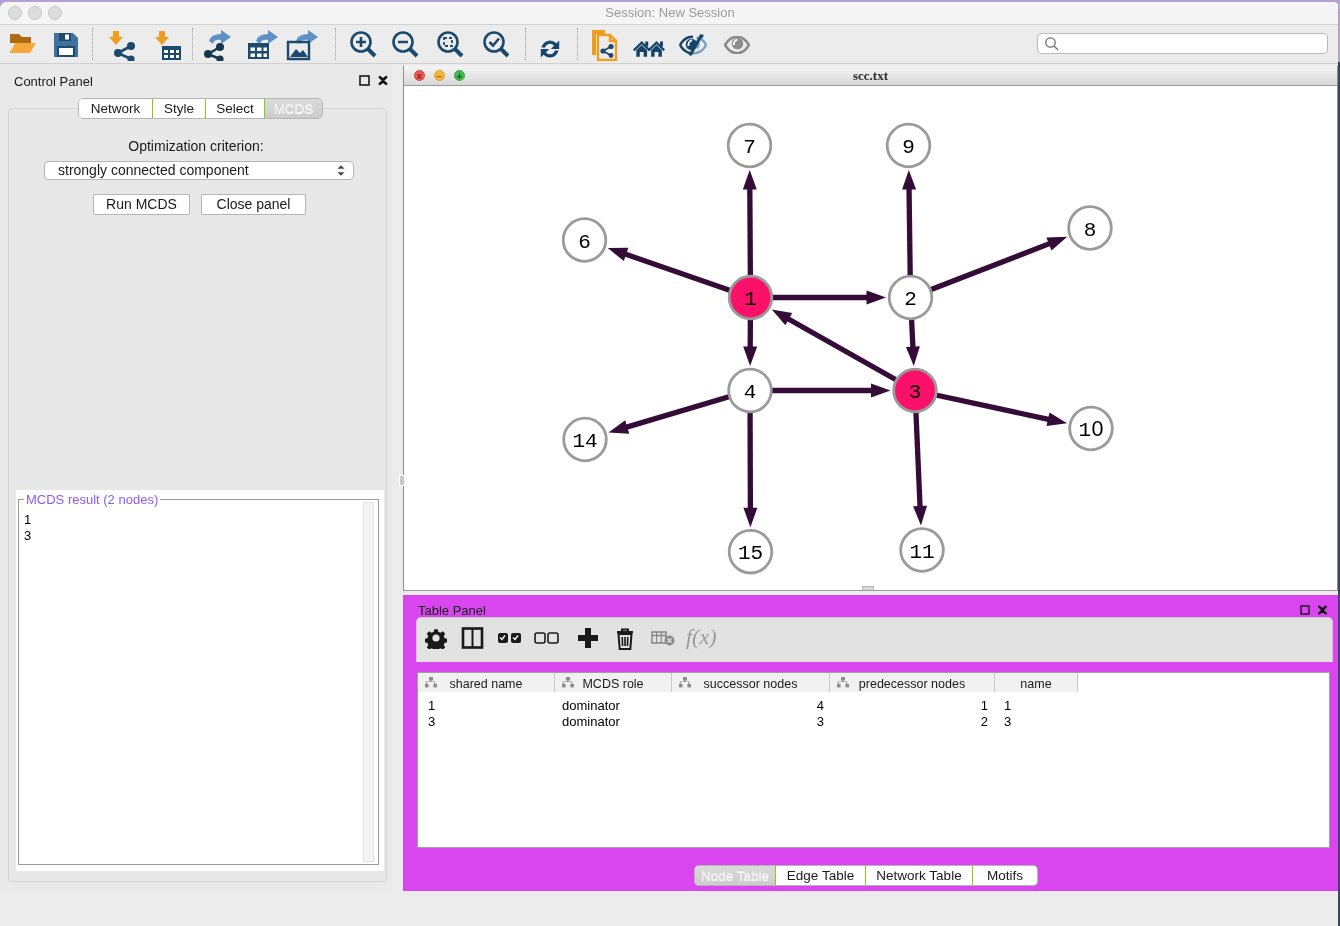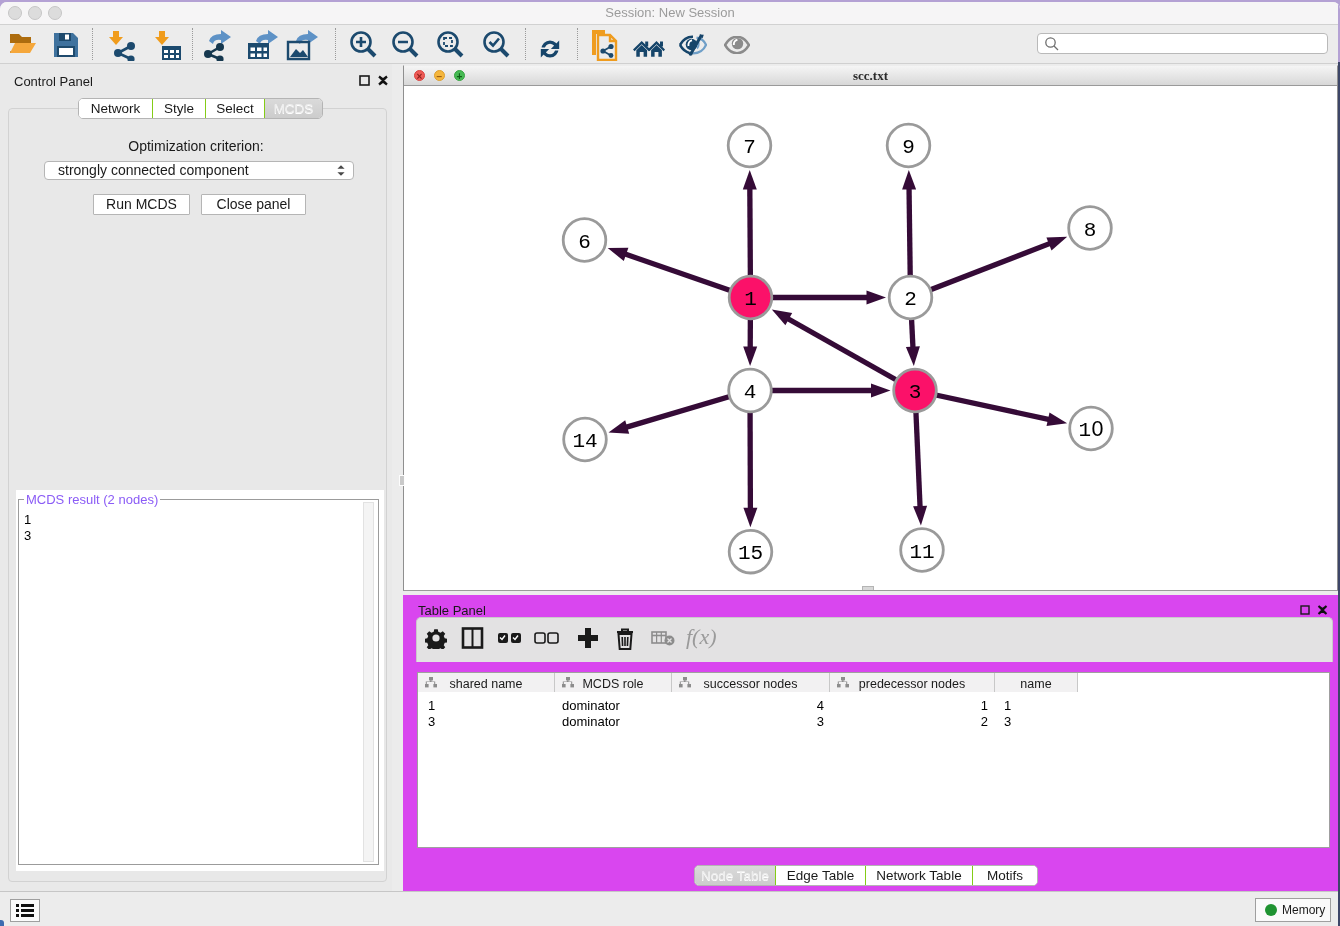--- a/index.html
+++ b/index.html
@@ -439,35 +439,16 @@
     </div>
     <div id="btabs">
       <div class="tabgrp">
         <div class="tab sel" style="width:80px">Node Table</div>
           <div class="tab" style="width:90px">Edge Table</div>
         <div class="tab" style="width:107px">Network Table</div>
           <div class="tab" style="width:65px">Motifs</div>
       </div>
     </div>
   </div>
-  <div id="statusbar">
-    <div id="listbtn">
-      <svg style="position:absolute;left:5px;top:3px" width="18" height="15" viewBox="0 0 18 15">
-        <g fill="#111">
-          <rect x="0" y="1" width="3" height="3"></rect>
-            <rect x="5" y="1" width="13" height="3"></rect>
-          <rect x="0" y="6" width="3" height="3"></rect>
-            <rect x="5" y="6" width="13" height="3"></rect>
-          <rect x="0" y="11" width="3" height="3"></rect>
-            <rect x="5" y="11" width="13" height="3"></rect>
-        </g>
-      </svg>
-    </div>
-    <div id="membtn">
-      <span style="position:absolute;left:9px;top:5px;width:12px;height:12px;border-radius:50%;background:#1f9331;"></span>
-      <span style="position:absolute;left:26px;top:4px;">Memory</span>
-    </div>
-    <div style="position:absolute;left:0;top:28px;width:4px;height:6px;background:#3c6bb0;border-radius:0 3px 0 0;"></div>
-  </div>
   <div style="position:absolute;left:399px;top:473px;width:4px;height:9px;background:#c9c9c9;border:1px solid #fdfdfd;"></div>
   <div id="redge"></div>
   <div id="pedge"></div>
 </div>
 
 </body></html>

